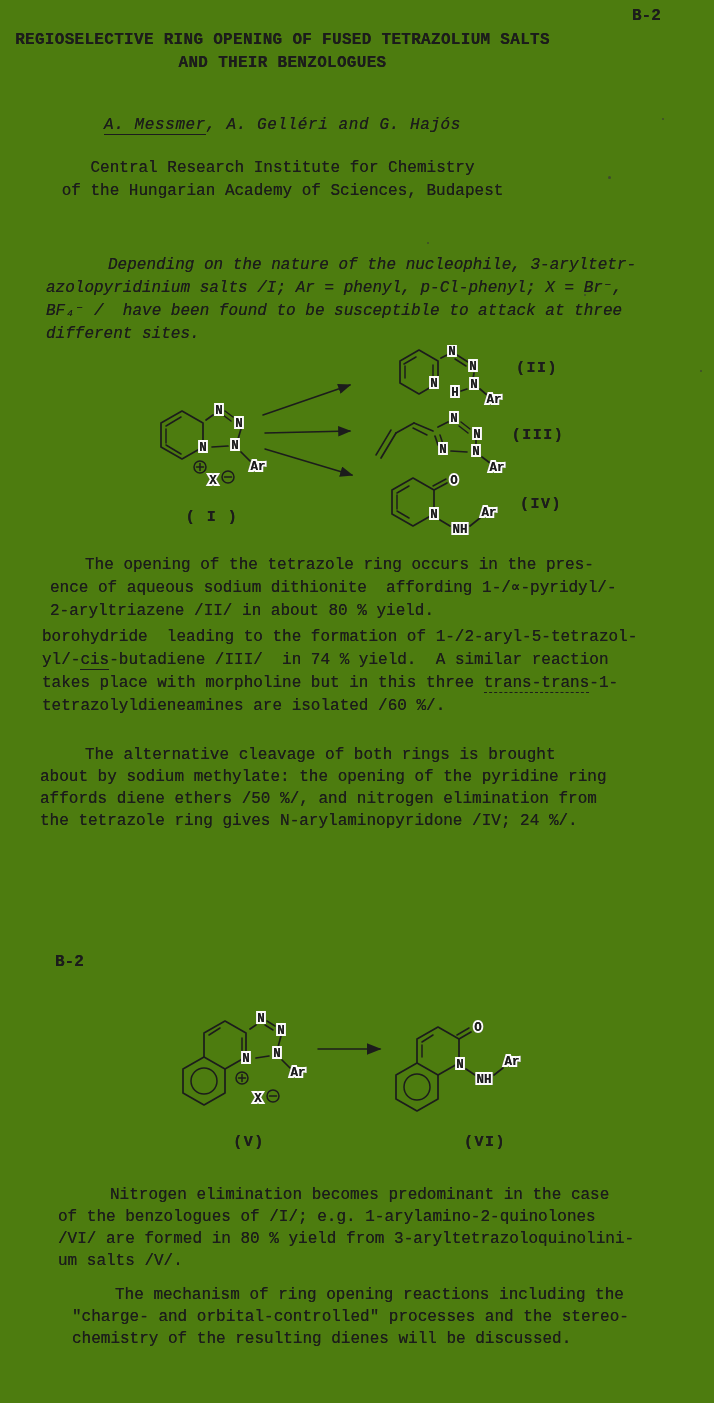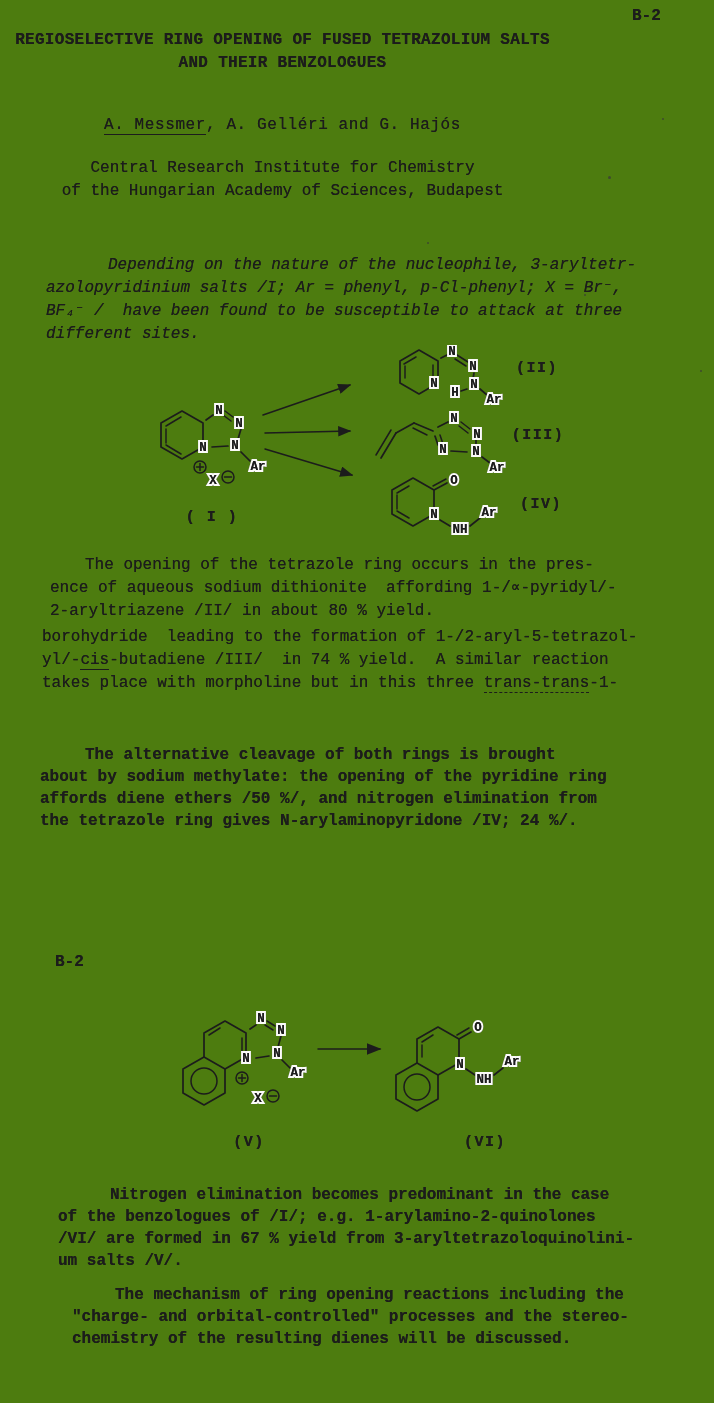--- a/index.html
+++ b/index.html
@@ -5,23 +5,23 @@
   html,body{margin:0;padding:0;background:#888;}
   .page{
     position:relative;width:714px;height:1403px;margin:0 auto;
     background:#4d7c0f;color:#1c1c1c;overflow:hidden;
     font-family:"Liberation Mono","DejaVu Sans Mono",monospace;
     font-size:16px;text-shadow:0 0 .6px rgba(25,25,25,.85);
   }
   .abs{position:absolute;}
   .center{left:0;width:565px;text-align:center;}
   .tl{white-space:pre;line-height:23px;height:23px;}
-  .lh22 .tl{line-height:22px;height:22px;font-weight:bold;}
+  .lh22 .tl{line-height:22px;height:22px;}
   .title{font-weight:bold;letter-spacing:.3px;line-height:24px;}
-  .authors{letter-spacing:.6px;}
+  .authors{letter-spacing:.6px;font-style:italic;}
   .affil{line-height:23px;}
   .u-solid{border-bottom:1.6px solid #1c1c1c;}
   .u-dash{border-bottom:1.6px dashed #1c1c1c;}
   .corner{font-weight:bold;}
   .speck{position:absolute;background:#3a3a3a;border-radius:50%;opacity:.75;}
   svg .bond{stroke:#1c1c1c;stroke-width:1.7;fill:none;stroke-linecap:round;stroke-linejoin:round;}
   svg .thin{stroke-width:1.5;}
   svg .atom{font-family:"Liberation Mono","DejaVu Sans Mono",monospace;font-size:12.5px;font-weight:bold;
     fill:#1c1c1c;stroke:#fbfbf9;stroke-width:4px;paint-order:stroke;text-anchor:middle;dominant-baseline:middle;}
   svg .clabel{font-family:"Liberation Mono","DejaVu Sans Mono",monospace;font-size:15px;font-weight:bold;
@@ -163,20 +163,21 @@
   <div class="abs" style="left:50px;top:554px;">
     <div class="tl" style="padding-left:35px;">The opening of the tetrazole ring occurs in the pres-</div>
     <div class="tl">ence of aqueous sodium dithionite  affording 1-/∝-pyridyl/-</div>
     <div class="tl">2-aryltriazene /II/ in about 80 % yield.</div>
   </div>
 
   <div class="abs" style="left:42px;top:626px;">
     <div class="tl">borohydride  leading to the formation of 1-/2-aryl-5-tetrazol-</div>
     <div class="tl"><span>yl/-</span><span class="u-solid">cis</span><span>-butadiene /III/  in 74 % yield.  A similar reaction</span></div>
     <div class="tl"><span>takes place with morpholine but in this three </span><span class="u-dash">trans-trans</span><span>-1-</span></div>
+    <div class="tl">tetrazolyldieneamines are isolated /60 %/.</div>
   </div>
 
   <div class="abs lh22" style="left:40px;top:744px;">
     <div class="tl" style="padding-left:45px;">The alternative cleavage of both rings is brought</div>
     <div class="tl">about by sodium methylate: the opening of the pyridine ring</div>
     <div class="tl">affords diene ethers /50 %/, and nitrogen elimination from</div>
     <div class="tl">the tetrazole ring gives N-arylaminopyridone /IV; 24 %/.</div>
   </div>
 
   <div class="abs corner" style="left:55px;top:953px;">B-2</div>
@@ -234,21 +235,21 @@
       <text class="atom" x="334" y="75">NH</text>
       <line class="bond" x1="344" y1="70" x2="353" y2="63"></line>
       <text class="atom" x="362" y="57">Ar</text>
       <text class="clabel" x="335" y="141">(VI)</text>
     </g>
   </svg>
 
   <div class="abs lh22" style="left:58px;top:1184px;">
     <div class="tl" style="padding-left:52px;">Nitrogen elimination becomes predominant in the case</div>
     <div class="tl">of the benzologues of /I/; e.g. 1-arylamino-2-quinolones</div>
-    <div class="tl">/VI/ are formed in 67 % yield from 3-aryltetrazoloquinolini-</div>
+    <div class="tl">/VI/ are formed in 80 % yield from 3-aryltetrazoloquinolini-</div>
     <div class="tl">um salts /V/.</div>
   </div>
 
   <div class="abs lh22" style="left:72px;top:1284px;">
     <div class="tl" style="padding-left:43px;">The mechanism of ring opening reactions including the</div>
     <div class="tl">"charge- and orbital-controlled" processes and the stereo-</div>
     <div class="tl">chemistry of the resulting dienes will be discussed.</div>
   </div>
 
 </div>

